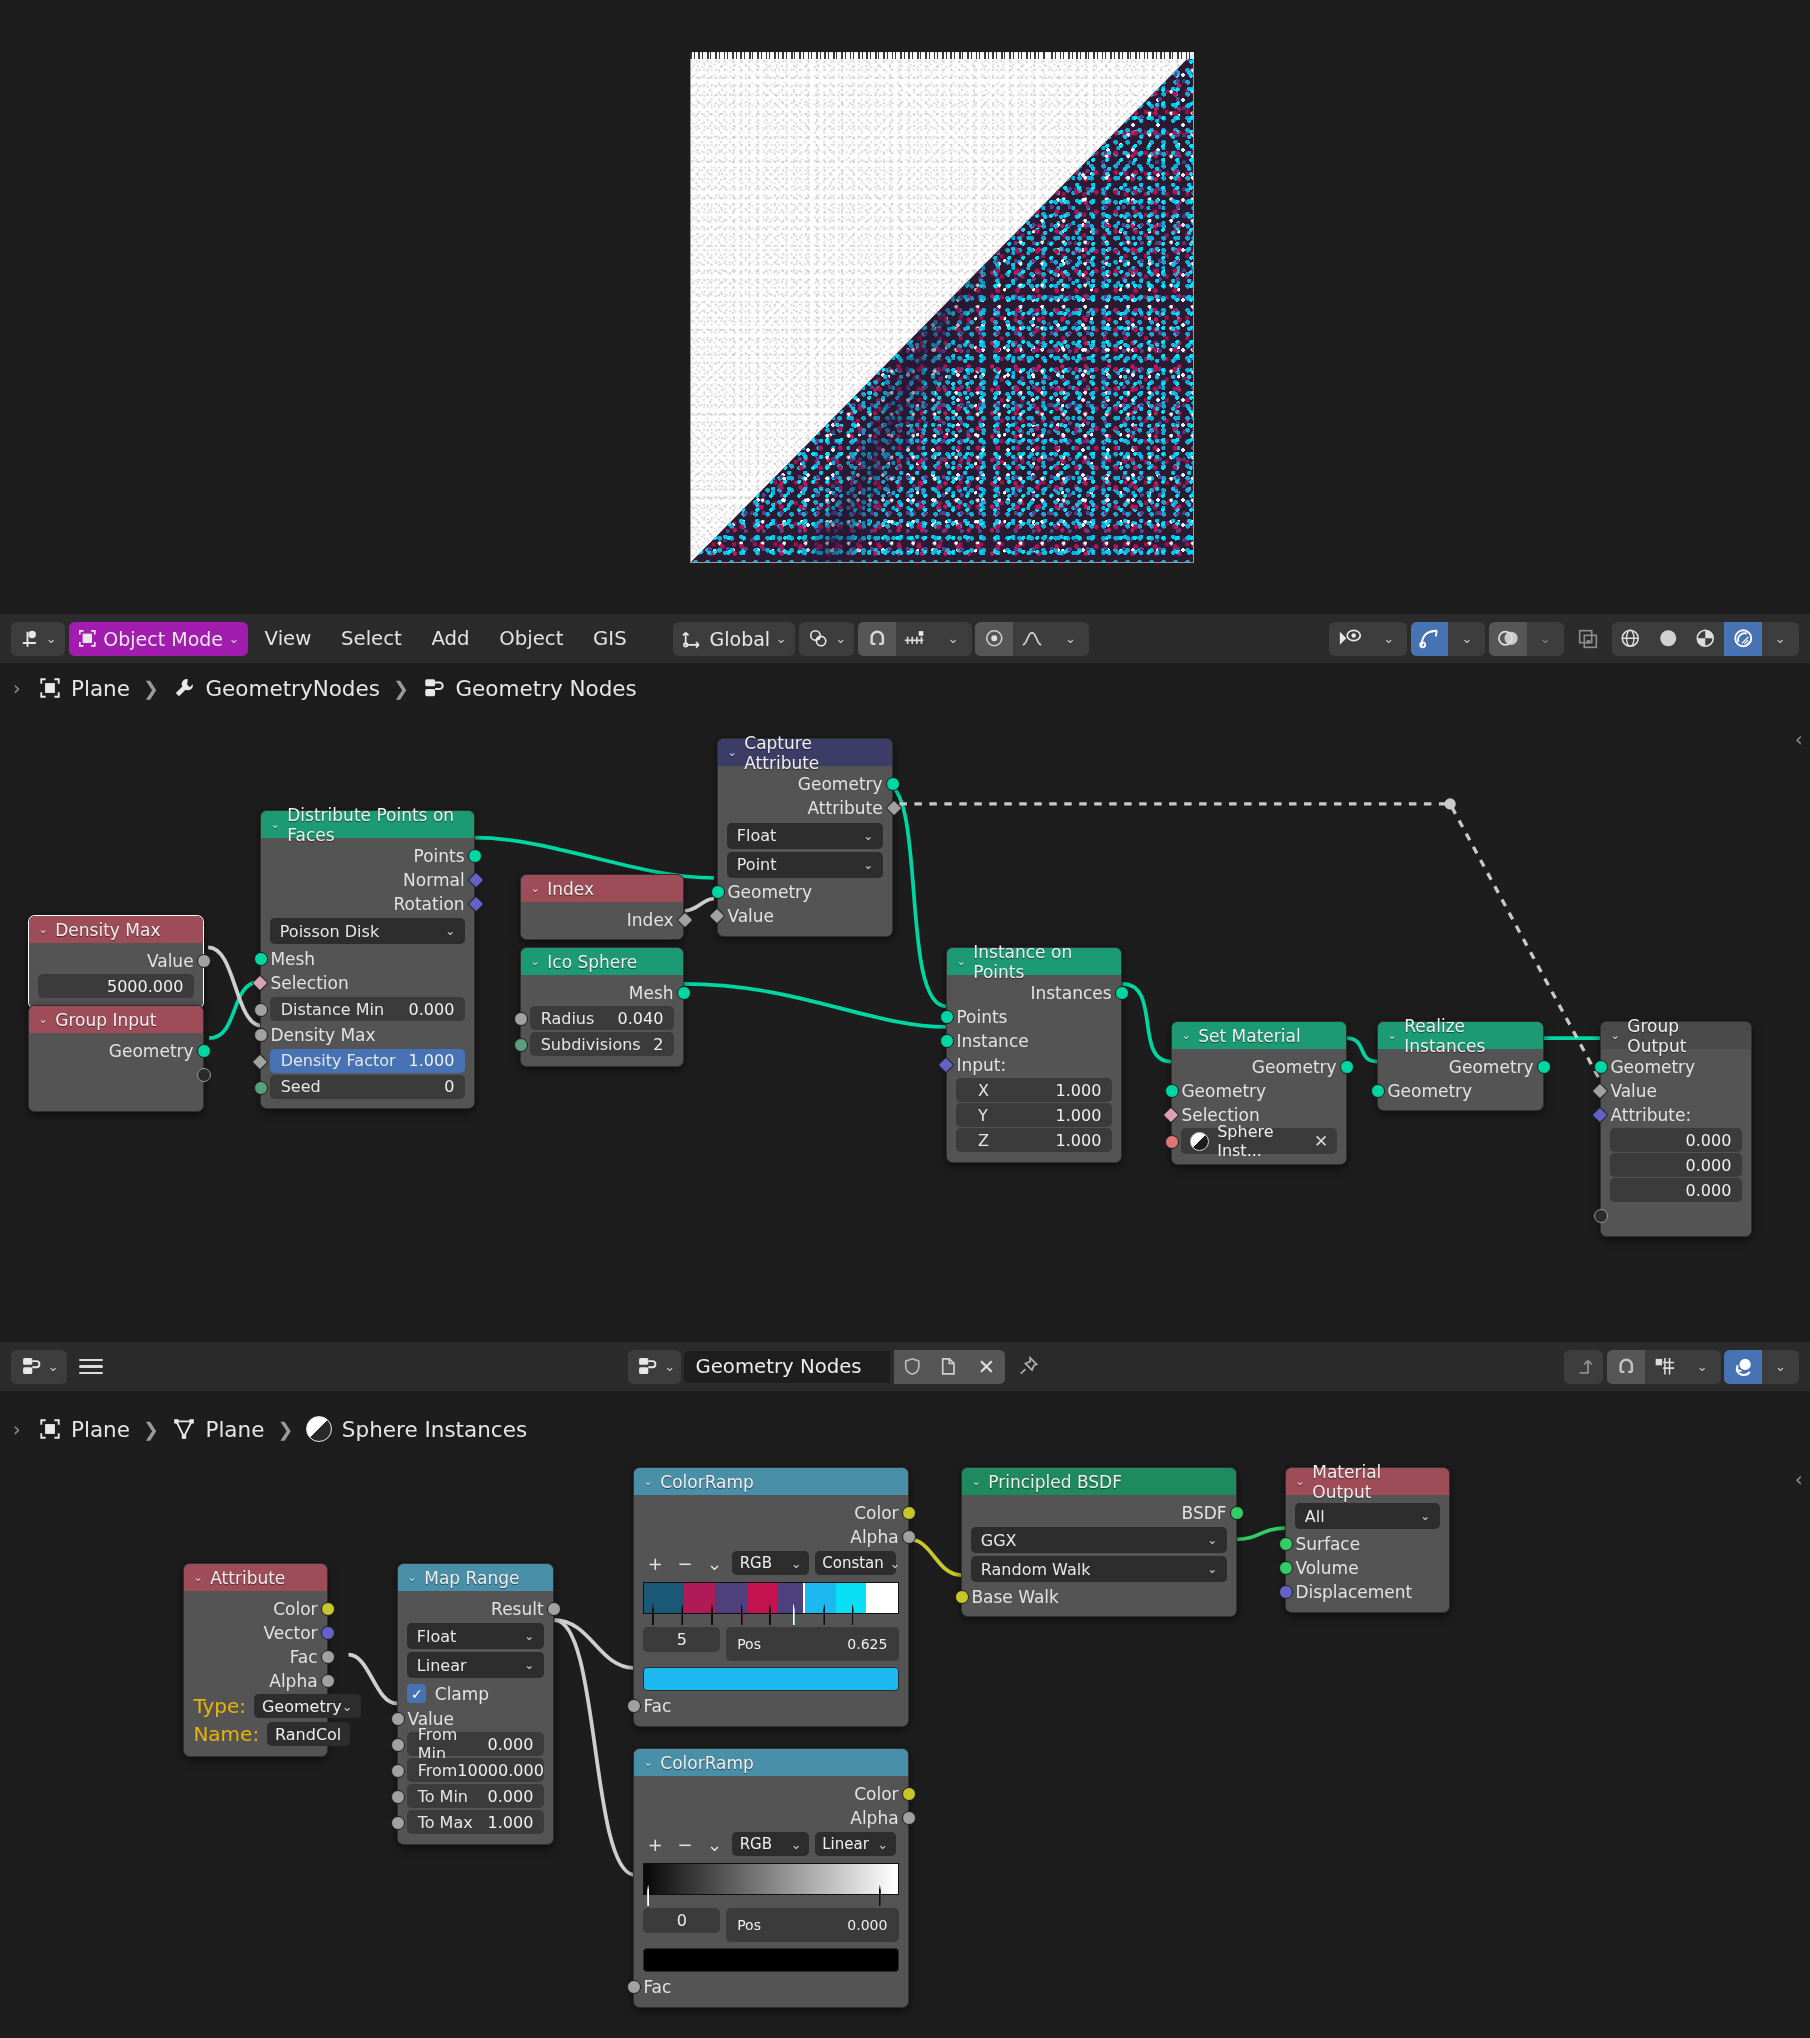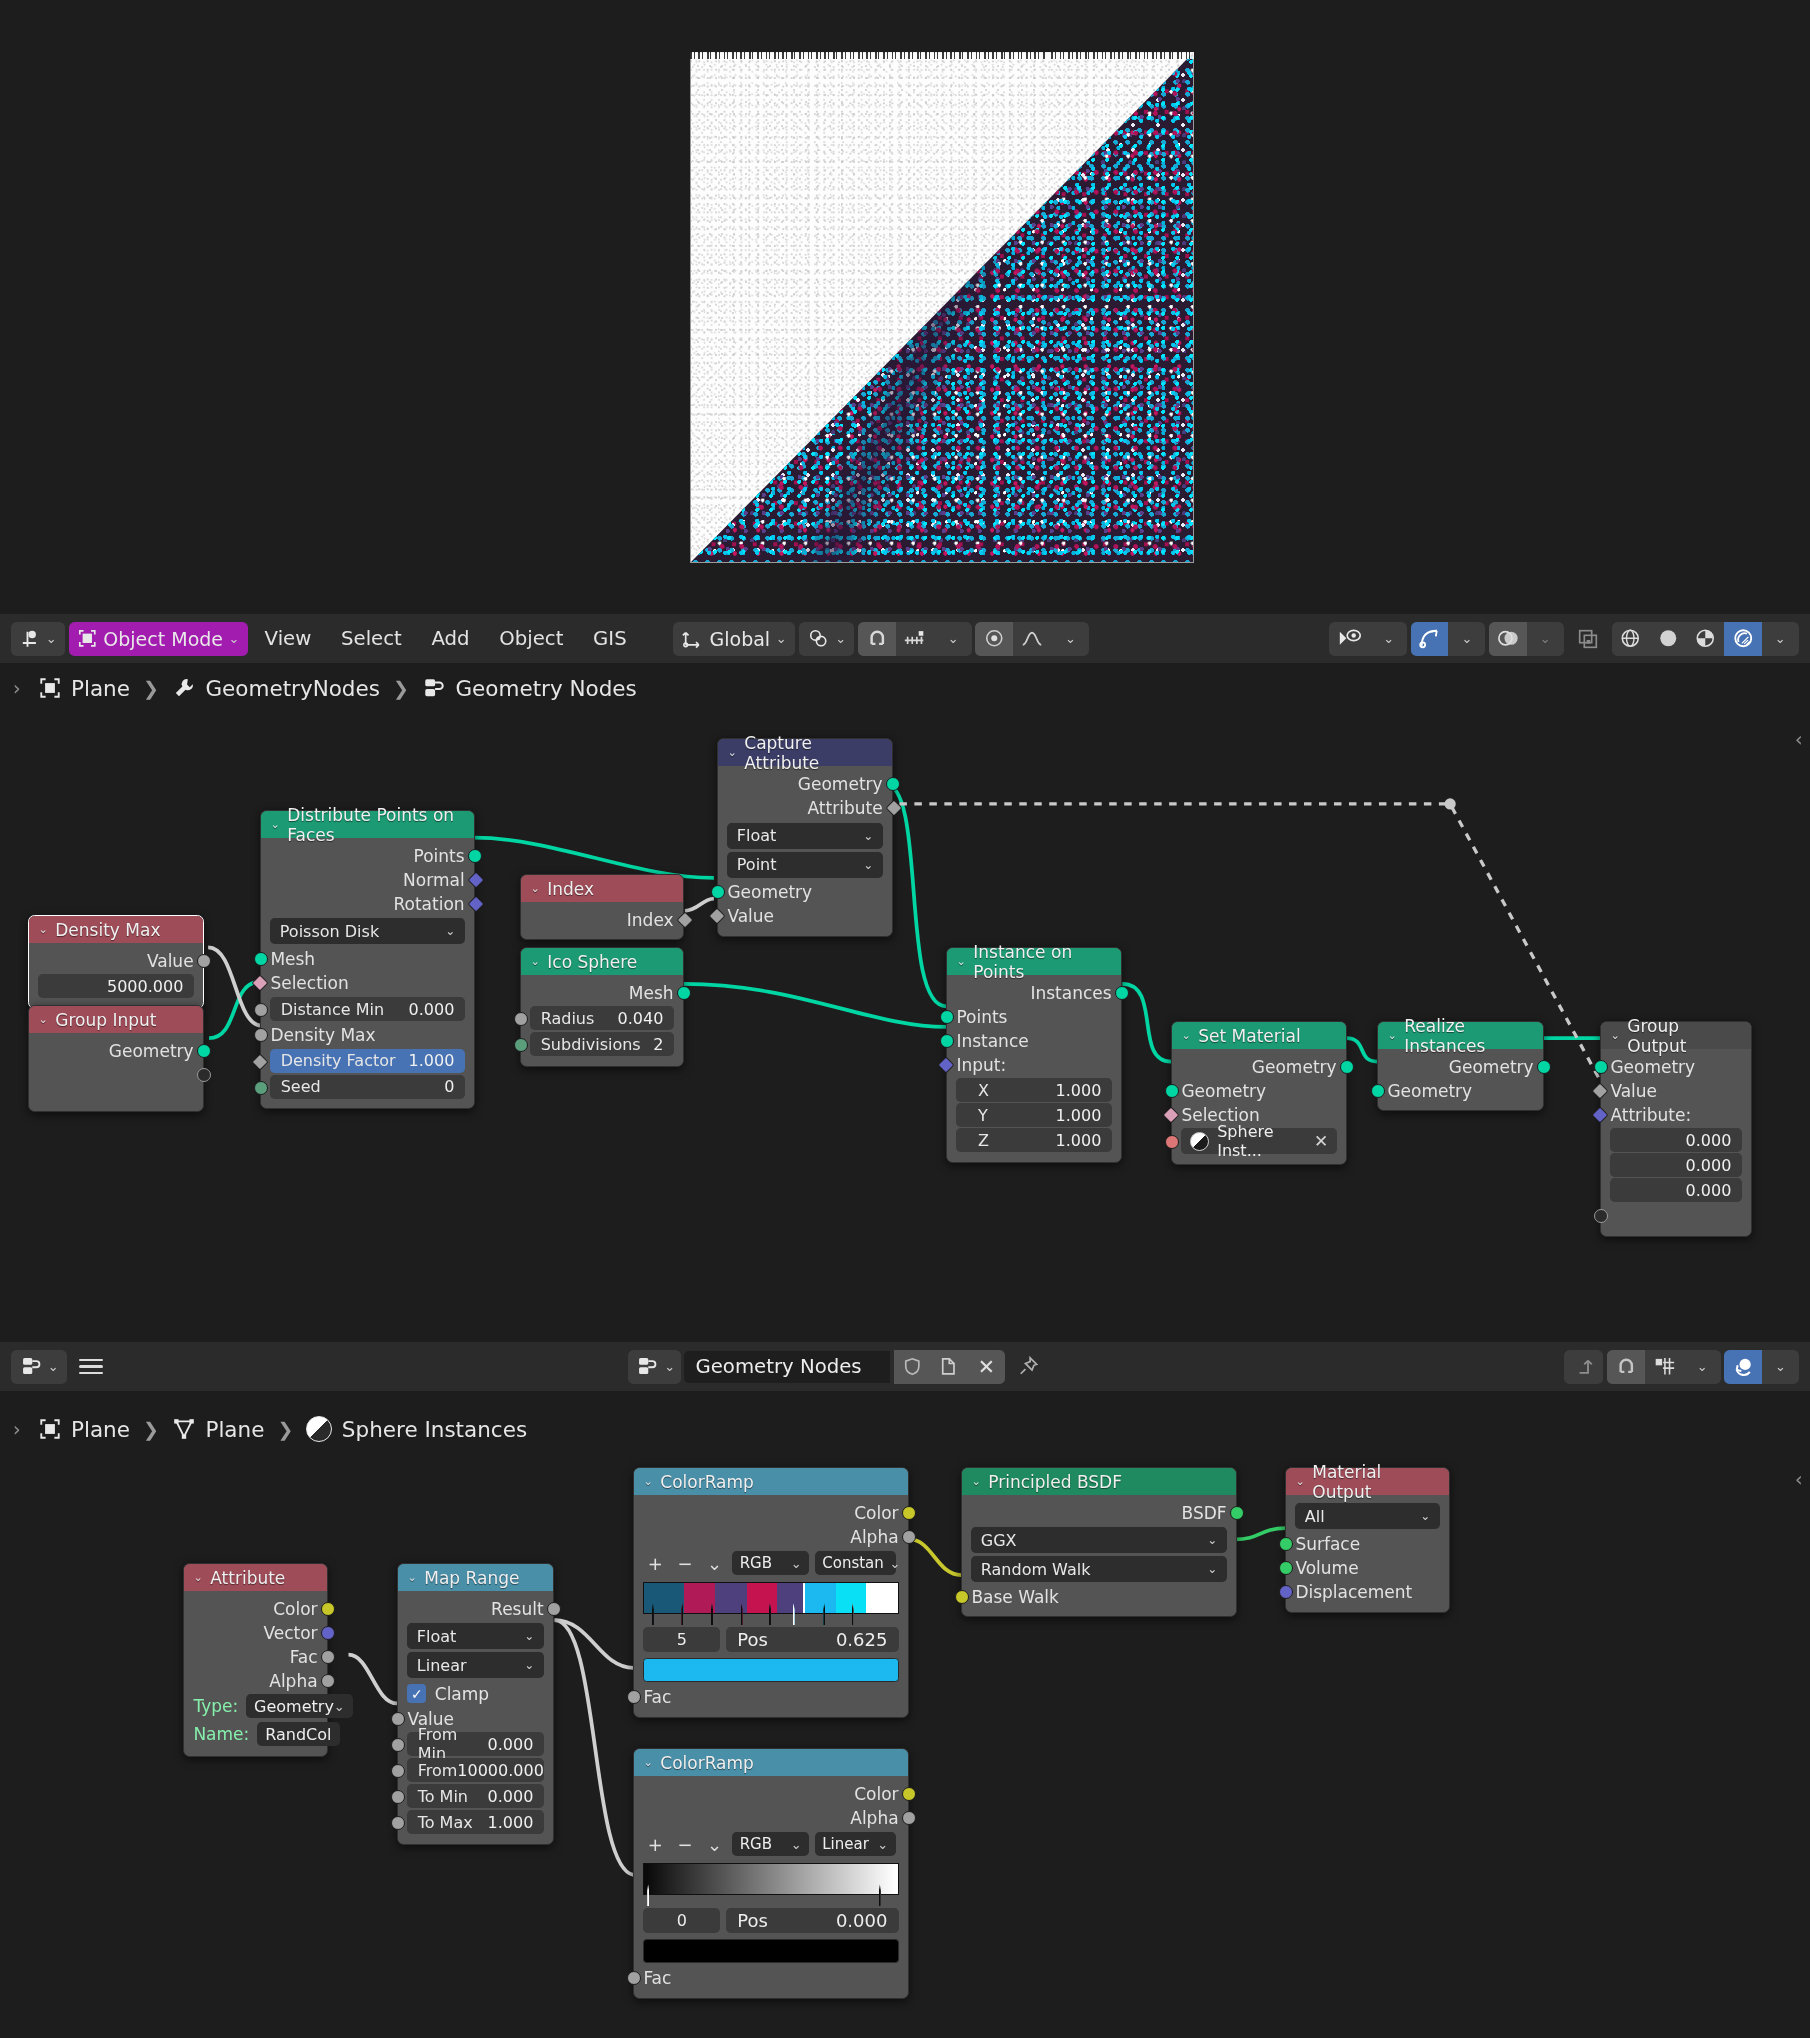--- a/index.html
+++ b/index.html
@@ -232,21 +232,21 @@
     padding: 0 8.4px; font-size: 16px; color: #eee;
   }
   .matfield .x { margin-left: auto; color: #d4d4d4; font-size: 17px; }
   .mat-ball {
     width: 19px; height: 19px; border-radius: 50%;
     background: linear-gradient(135deg, #ffffff 0 50%, #1b1b1b 50% 100%);
     border: 0.9px solid #cfcfcf; flex: 0 0 auto;
   }
 
   .two-col { display: flex; align-items: center; gap: 7.5px; padding: 1.9px 9.4px; }
-  .two-col .k { font-size: 17px; color: #86efac; }
+  .two-col .k { font-size: 20px; color: #eab308; }
   .two-col .dd {
     flex: 1; height: 24px; background: #2d2d2d; border-radius: 4.7px;
     display: flex; align-items: center; justify-content: space-between;
     padding: 0 8.4px; font-size: 16px; color: #eee;
   }
   .two-col .tx {
     flex: 1; height: 24px; background: #2d2d2d; border-radius: 4.7px;
     display: flex; align-items: center; padding: 0 8.4px;
     font-size: 16px; color: #eee;
   }
@@ -286,23 +286,23 @@
     clip-path: polygon(50% 0, 100% 28%, 100% 100%, 0 100%, 0 28%);
   }
   .stop.sel .flag { border-color: #fff; }
   .cr-row { display: flex; gap: 5.6px; padding: 3.7px 9.4px 1.9px; }
   .cr-row .num {
     width: 77px; height: 25px; background: #3b3b3b; border-radius: 4.7px;
     display: flex; align-items: center; justify-content: center;
     font-size: 16px; color: #eee;
   }
   .cr-row .pos {
-    flex: 1; height: 25px; background: #3b3b3b; border-radius: 4.7px;
+    flex: 1; height: 34px; background: #3b3b3b; border-radius: 4.7px;
     display: flex; align-items: center; justify-content: space-between;
-    padding: 0 11.2px; font-size: 18px; color: #eee;
+    padding: 0 11.2px; font-size: 14px; color: #eee;
   }
   .swatch {
     margin: 3.7px 9.4px; height: 24px; border-radius: 3.7px;
     border: 0.9px solid #2a2a2a;
   }
   .chk-row { display: flex; align-items: center; gap: 8.4px; padding: 2.8px 9.4px; }
   .chk {
     width: 19px; height: 19px; border-radius: 3.7px;
     background: #4772b3; color: #fff;
     display: flex; align-items: center; justify-content: center;

